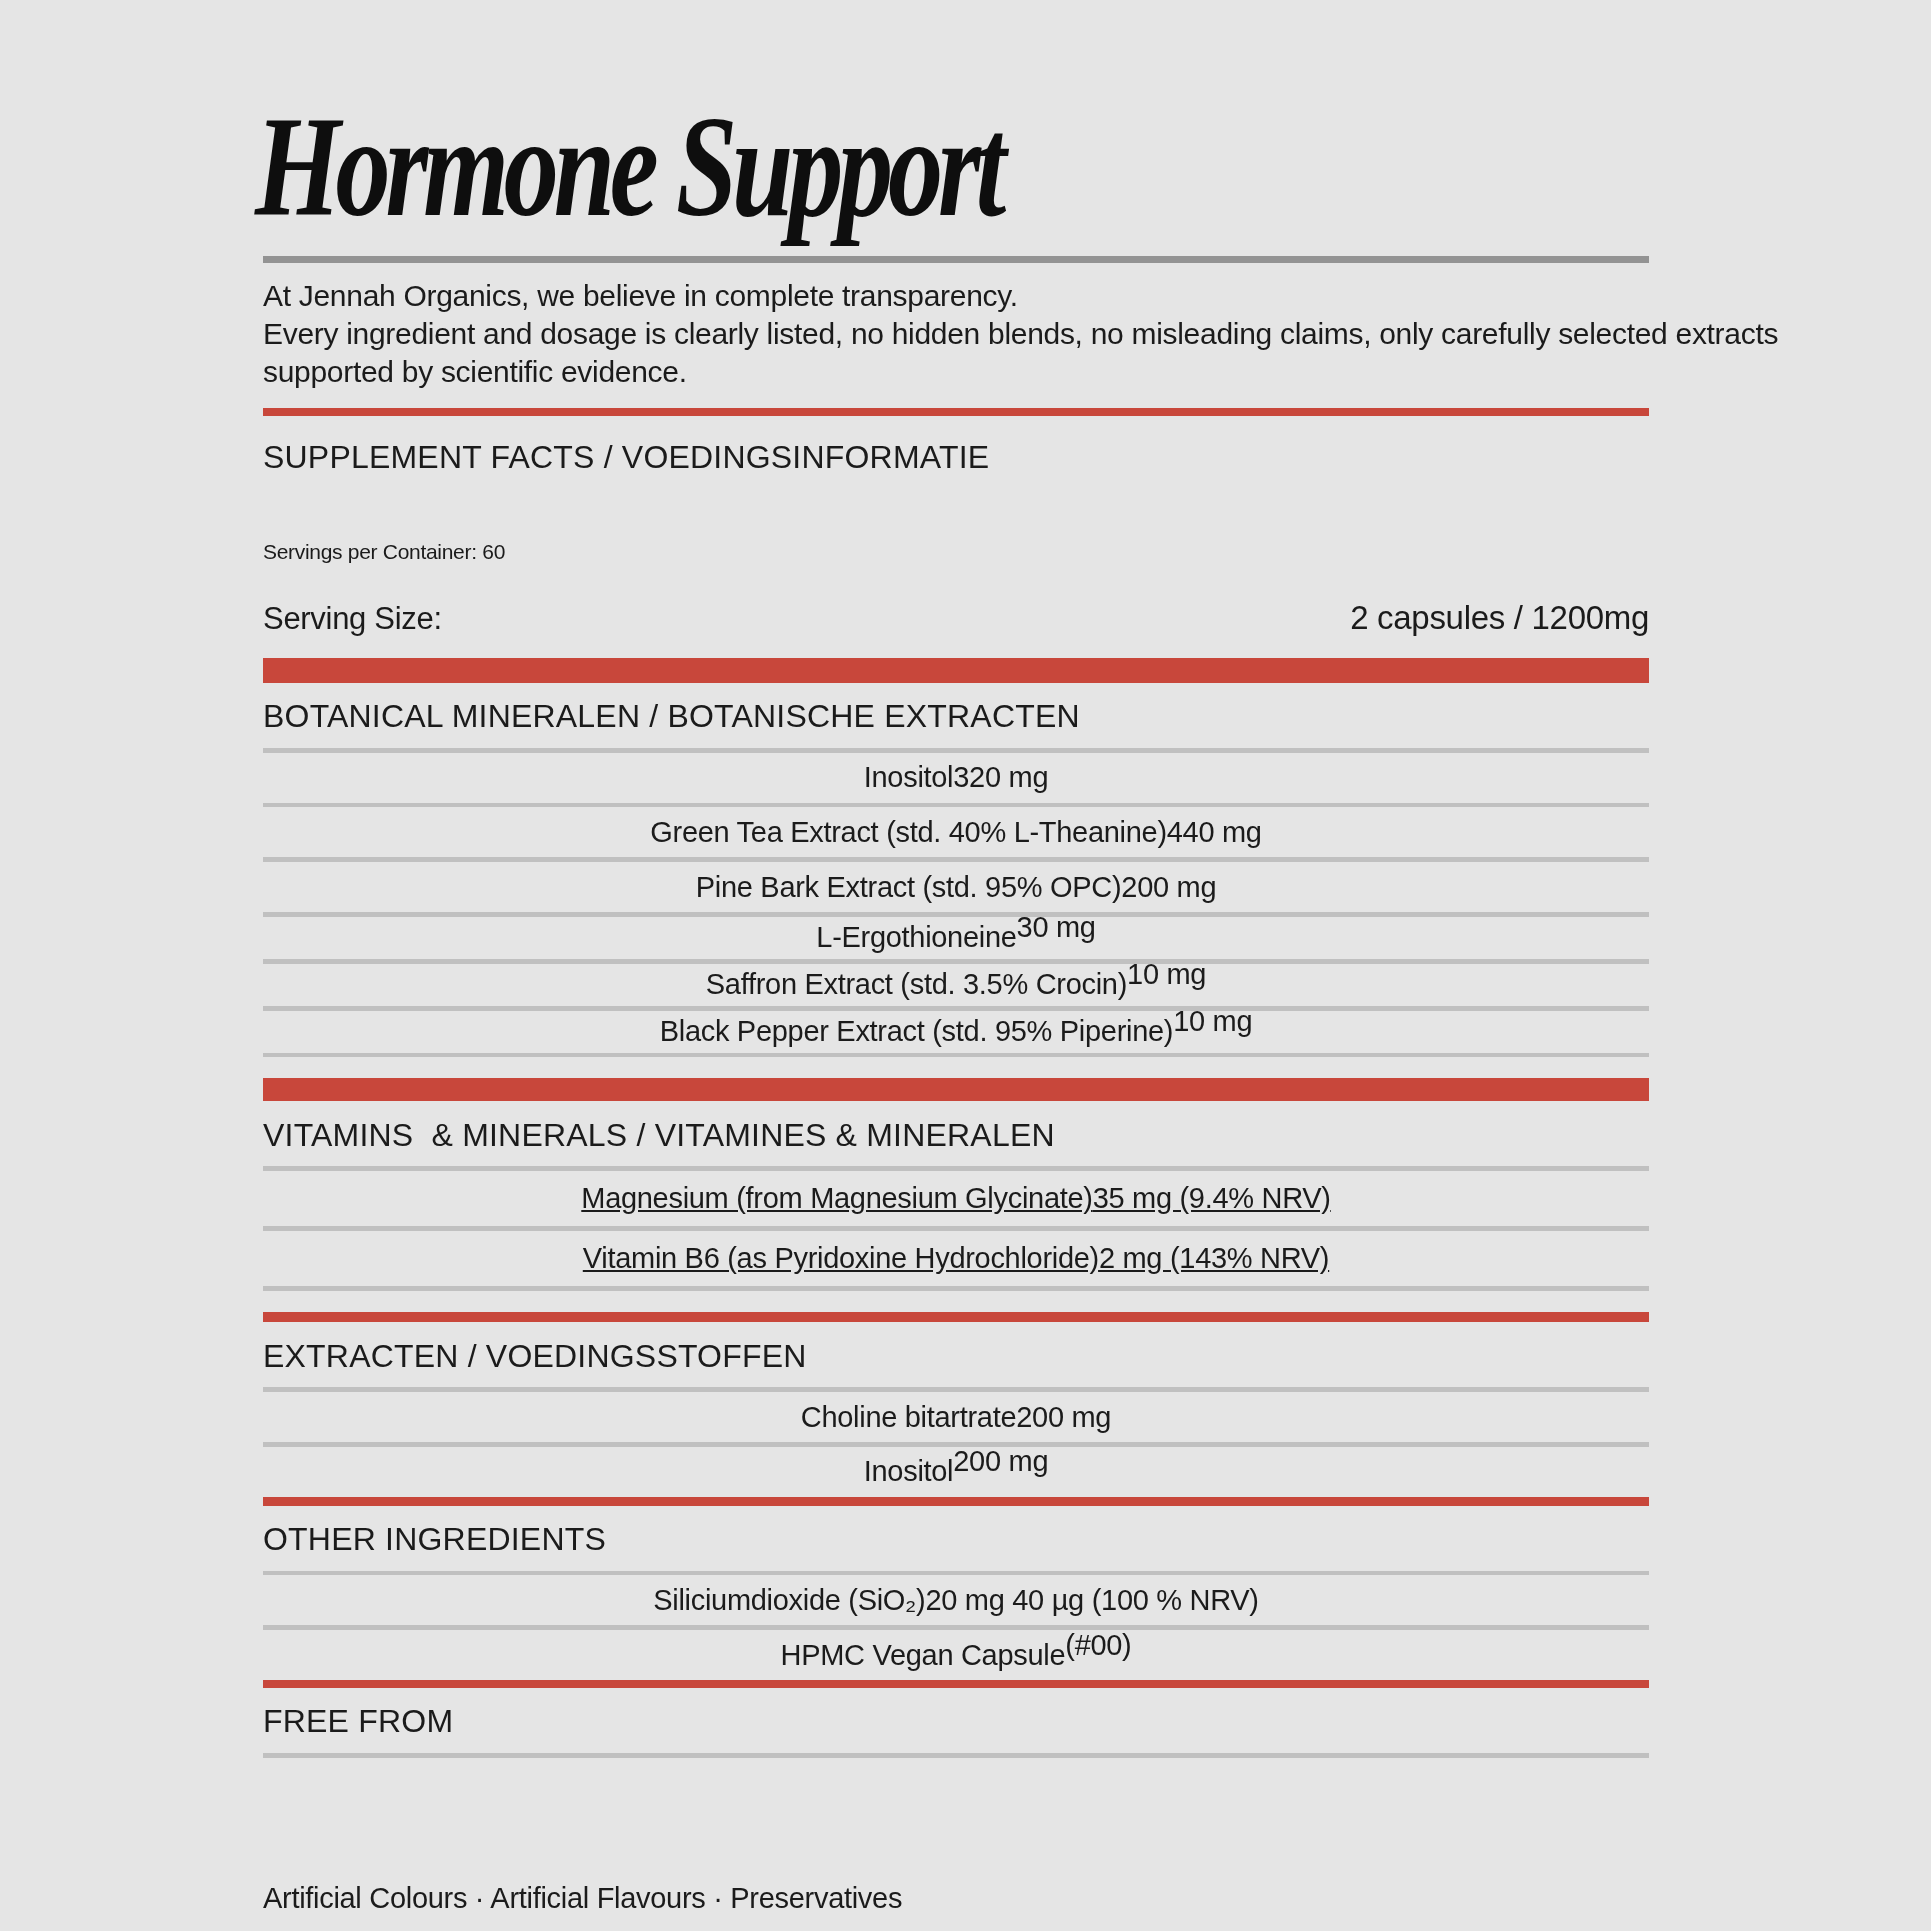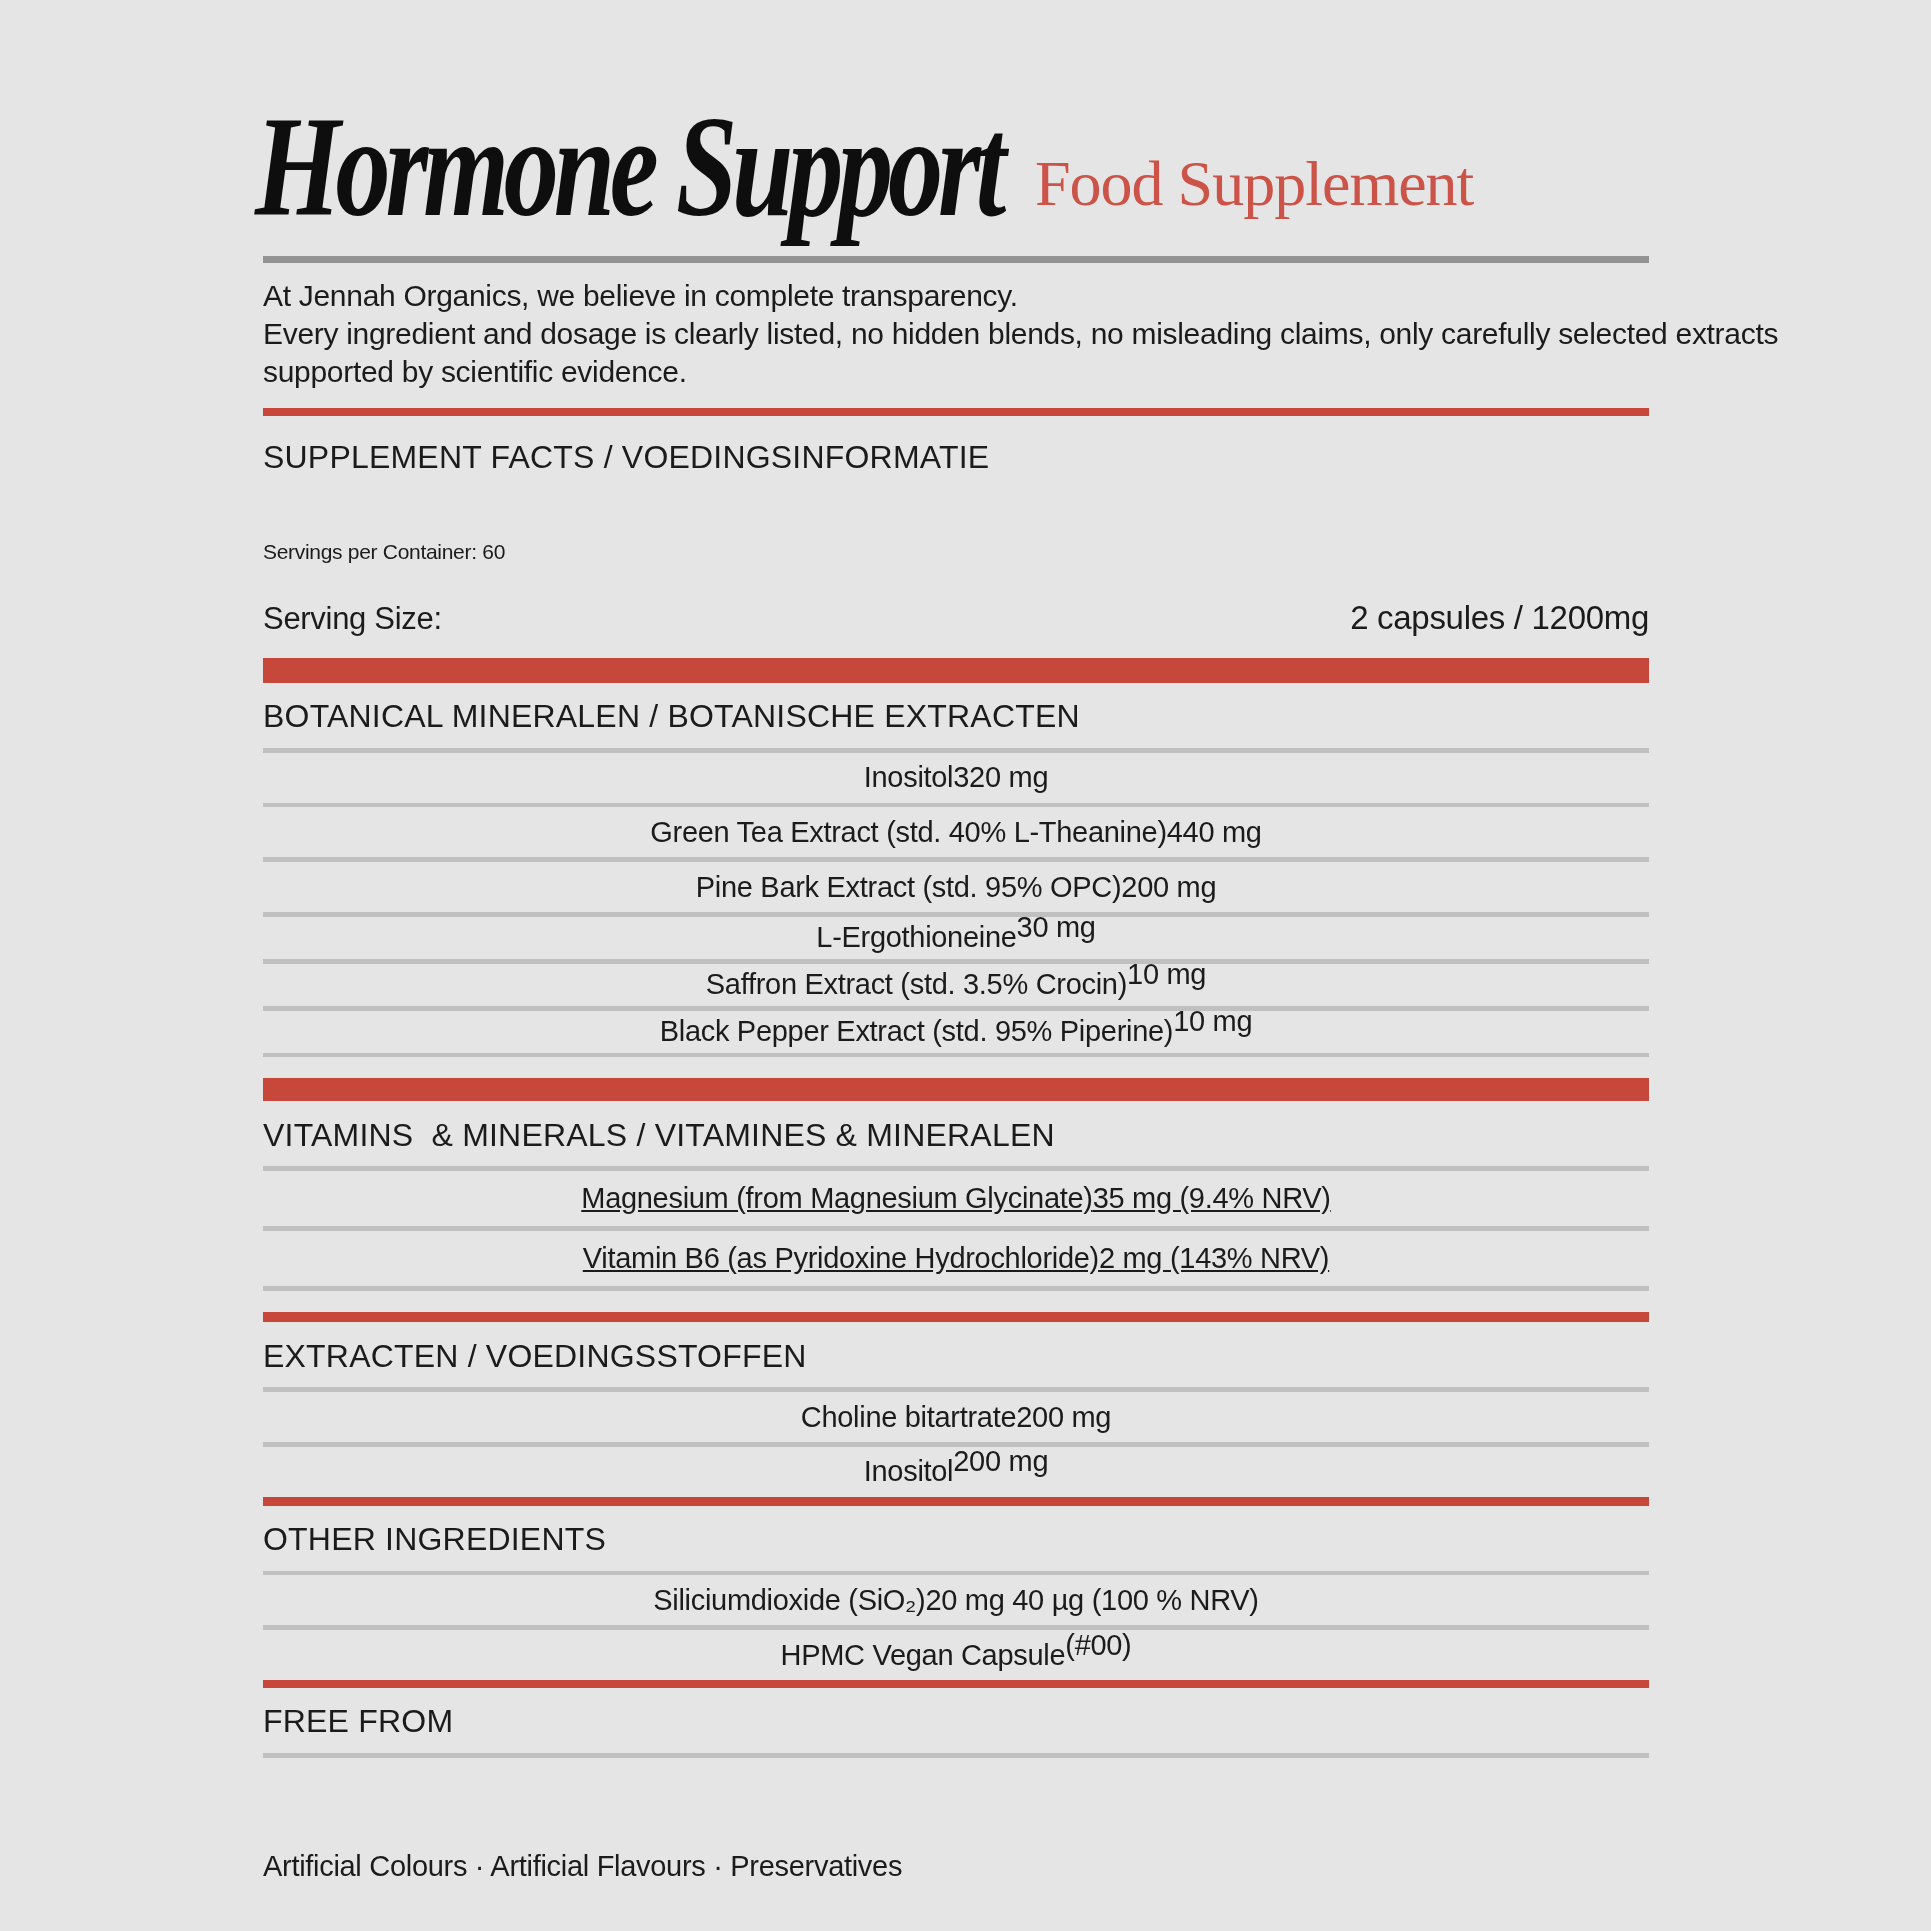--- a/index.html
+++ b/index.html
@@ -54,32 +54,31 @@
   
   .section .redline{margin-top:21px;}
   .sec-heading{margin:15.4px 0 12.6px 0;font-size:32px;letter-spacing:0.2px;white-space:pre-wrap;}
   .row{display:flex;justify-content:center;align-items:center;height:50px;}
   .row.compact{height:42px;}
   .row.tall{height:55px;text-decoration:underline;}
   .row-label{font-size:29px;}
   .row-value{font-size:29px;}
   .row.lifted .row-value{transform:translateY(-9.7px);}
   .freeform{font-size:29px;line-height:39px;margin-top:11.6px;white-space:pre-wrap;}
-  .freeform div{margin-bottom:1.9px;}
+  .freeform div{margin-bottom:1.9px;margin-top:32px;}
   .section:last-child{padding-bottom:39px;}
 </style>
 </head>
 <body>
 
 <div class="page">
   <div class="content">
 
     <div class="brand">
       <div class="brand-title">Hormone Support</div>
-      <div class="brand-subtitle">Food Supplement</div>
     </div>
 
     <div class="bar-gray"></div>
 
     <div class="intro">
       <div>At Jennah Organics, we believe in complete transparency.</div>
       <div>Every ingredient and dosage is clearly listed, no hidden blends, no misleading claims, only carefully selected extracts</div>
       <div>supported by scientific evidence.</div>
     </div>
     <div class="redline hairline"></div>

